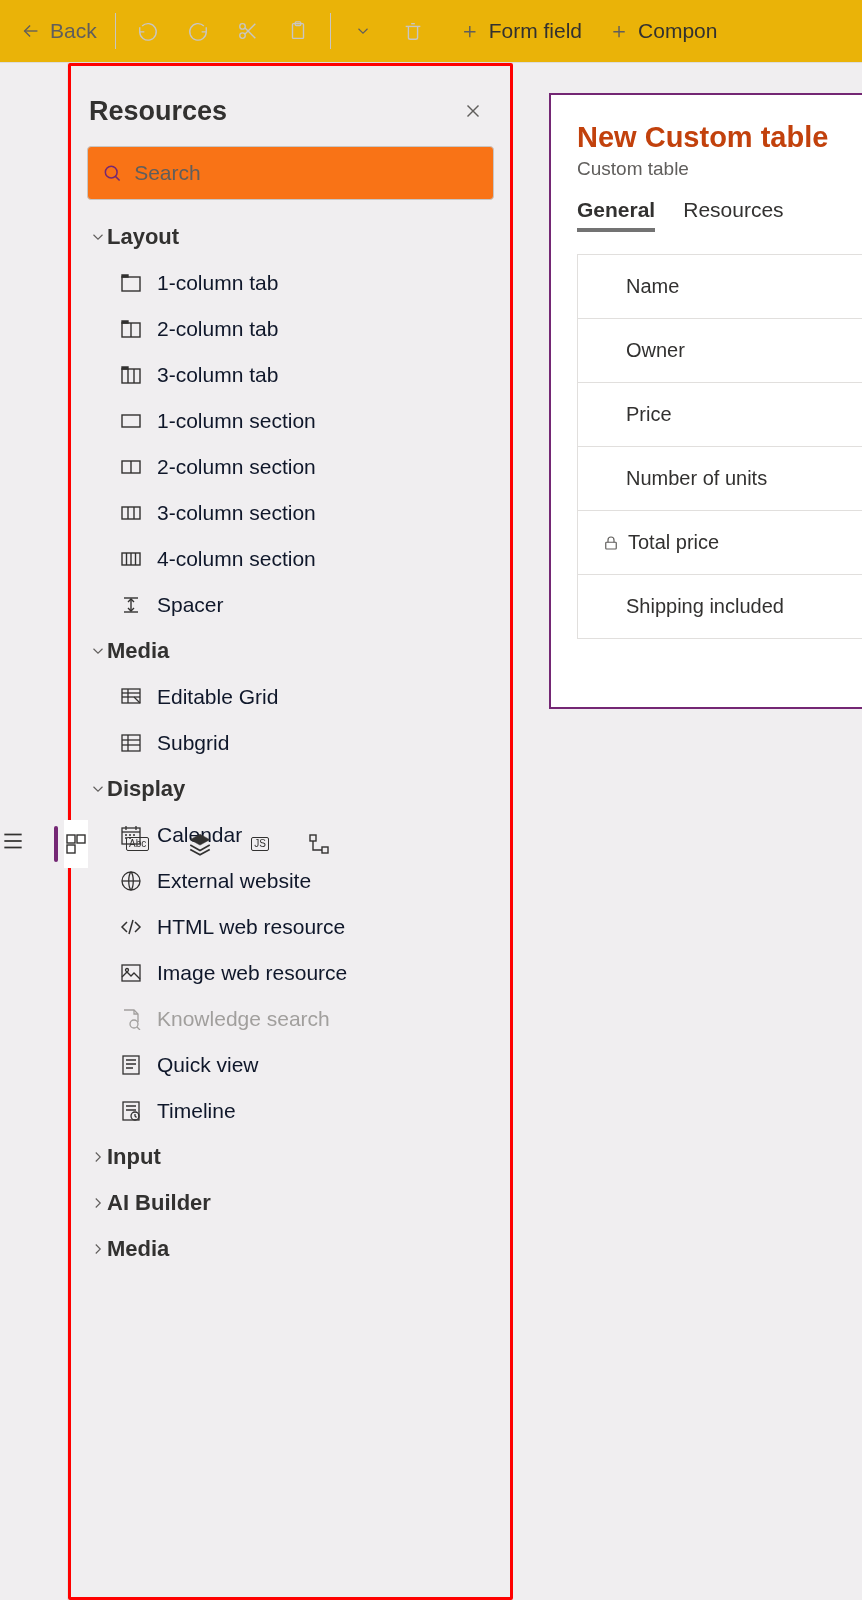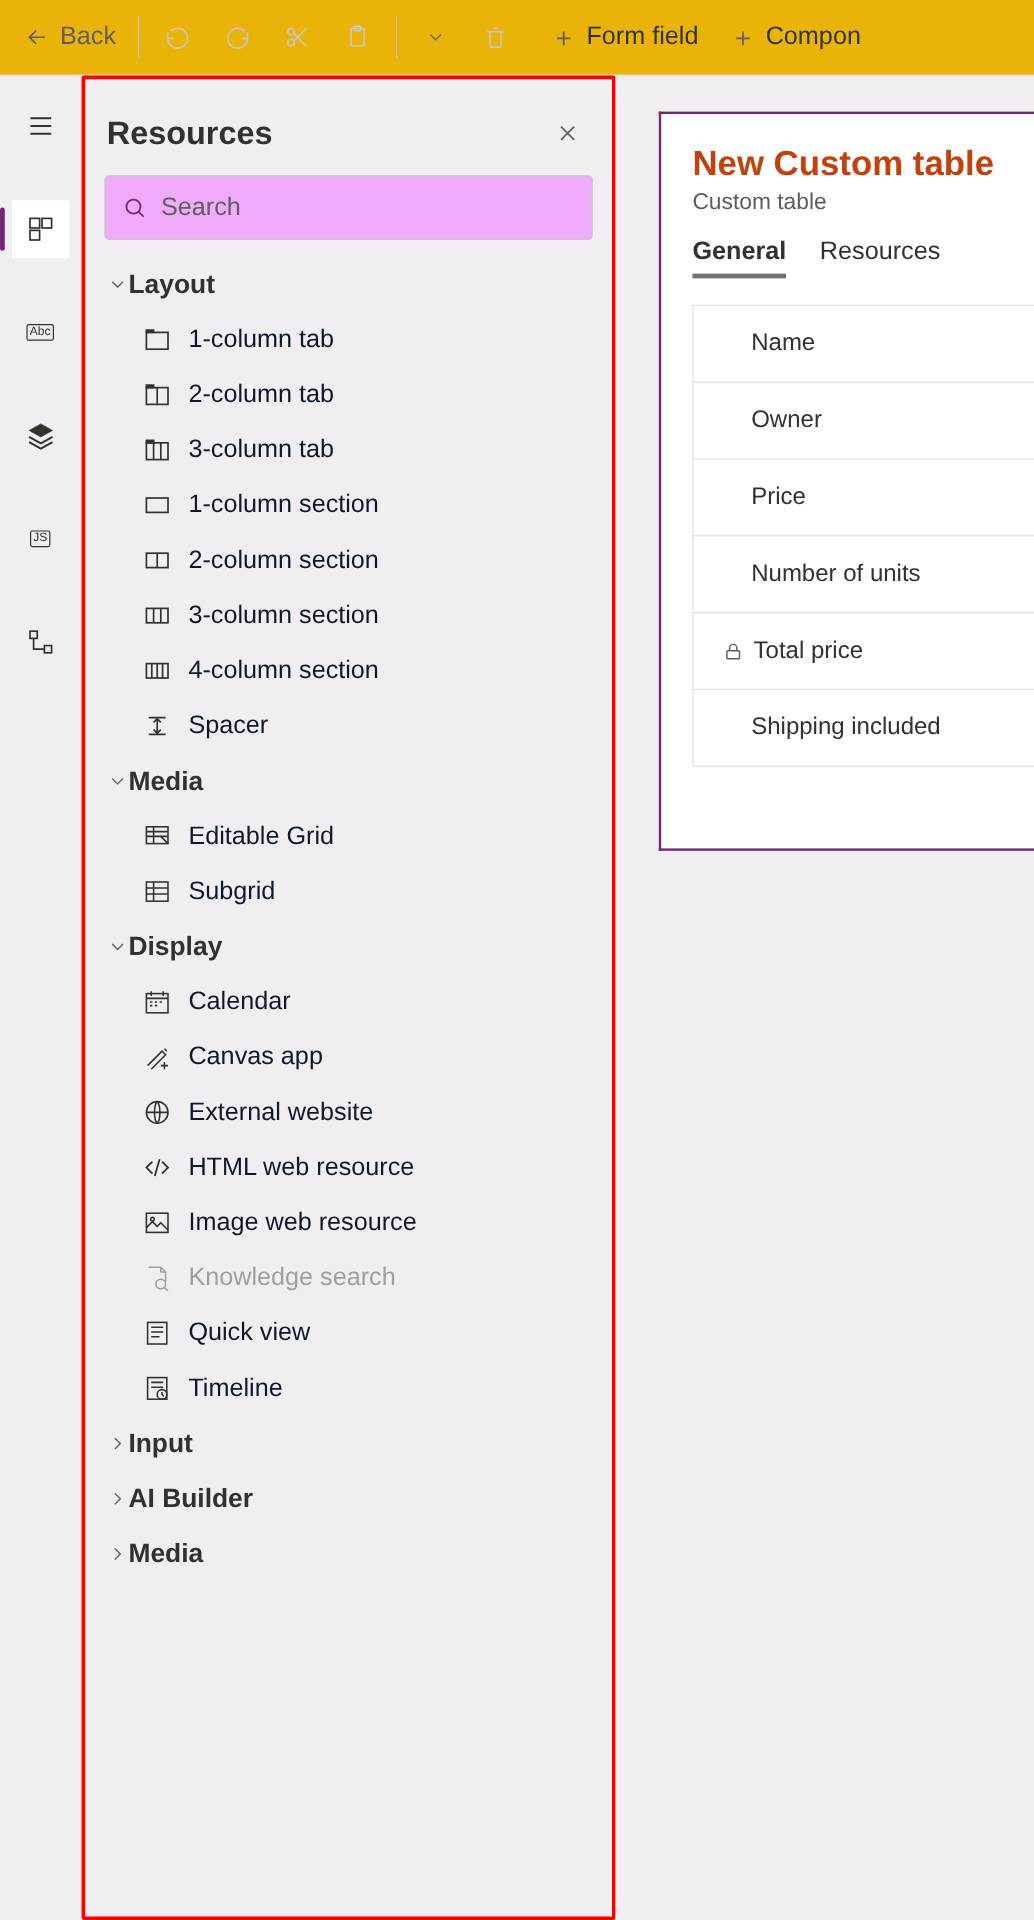--- a/index.html
+++ b/index.html
@@ -61,21 +61,21 @@
     display: flex;
     height: calc(100% - 63px);
   }
 
   
   .rail {
     width: 68px;
     background: #f0eef0;
     border-right: 1px solid #e5e3e1;
     display: flex;
-    flex-direction: column;
+    flex-direction: row;
     align-items: center;
     padding-top: 24px;
     gap: 38px;
   }
   .rail .railbtn {
     width: 48px;
     height: 48px;
     display: flex;
     align-items: center;
     justify-content: center;
@@ -130,21 +130,21 @@
     cursor: pointer;
     color: #605e5c;
     padding: 6px;
   }
   .search-wrap {
     padding: 0 4px 14px 4px;
   }
   .search {
     display: flex;
     align-items: center;
-    background: #f0abfc;
+    background: #f97316;
     border: 1px solid #c8c6c4;
     border-radius: 4px;
     height: 54px;
     padding: 0 14px;
     gap: 12px;
   }
   .search input {
     border: none;
     outline: none;
     font-size: 21px;
@@ -493,31 +493,20 @@
       <span class="ico">
           <svg width="22" height="22" viewBox="0 0 22 22" fill="none" stroke="#323130" stroke-width="1.3">
             <rect x="2" y="4" width="18" height="16"></rect>
             <path d="M2 8h18"></path>
             <path d="M6 2v4"></path>
             <path d="M16 2v4"></path>
             <path d="M5 11h2M9 11h2M13 11h2M5 14h2M9 14h2"></path>
           </svg>
         </span>
       <span>Calendar</span>
-    </div>
-    <div class="item">
-      <span class="ico">
-          <svg width="22" height="22" viewBox="0 0 22 22" fill="none" stroke="#323130" stroke-width="1.3">
-            <path d="M3 18L15 6l3 3L6 21"></path>
-            <path d="M17 4l2 2"></path>
-            <path d="M14 18h6"></path>
-            <path d="M17 15v6"></path>
-          </svg>
-        </span>
-      <span>Canvas app</span>
     </div>
     <div class="item">
       <span class="ico">
           <svg width="22" height="22" viewBox="0 0 22 22" fill="none" stroke="#323130" stroke-width="1.3">
             <circle cx="11" cy="11" r="9"></circle>
             <path d="M2 11h18"></path>
             <path d="M11 2c3 3 3 15 0 18"></path>
             <path d="M11 2c-3 3-3 15 0 18"></path>
           </svg>
         </span>

